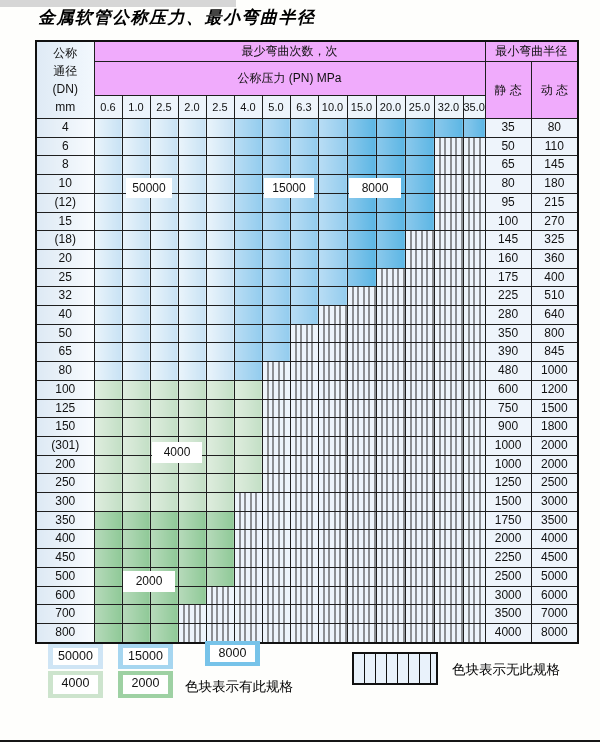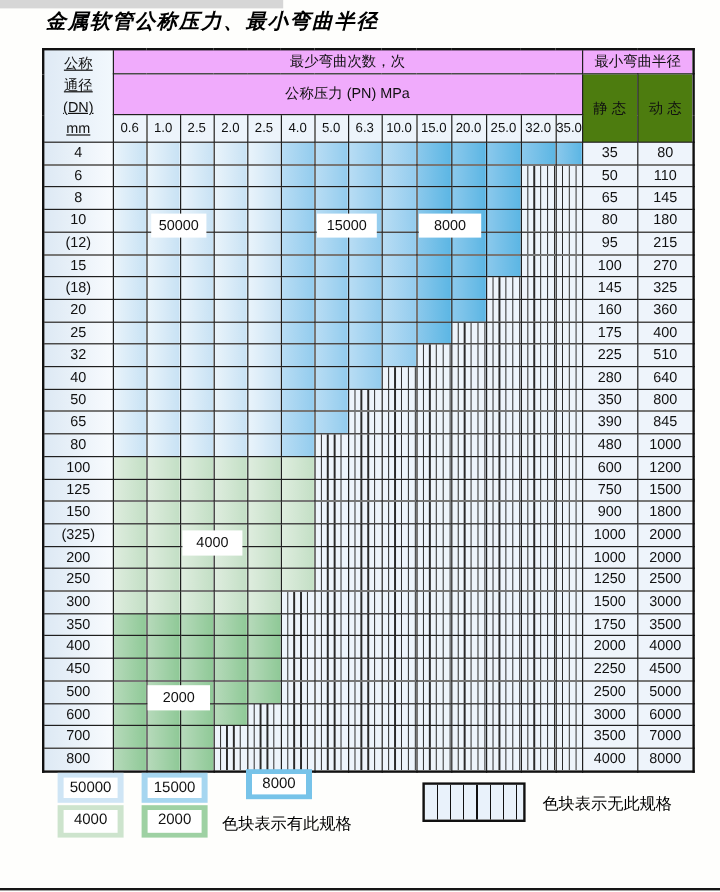--- a/index.html
+++ b/index.html
@@ -15,22 +15,22 @@
     font-weight:bold; font-style:italic; font-size:17px; letter-spacing:1.5px; color:#000;
   }
   .tblwrap { position:absolute; left:35px; top:40px; width:542px; }
   table { border-collapse:collapse; table-layout:fixed; width:542px; border:2px solid #111; }
   th,td { border:1px solid #1f1f1f; padding:0; text-align:center; overflow:hidden; }
   thead th { background:#f0abfc; font-weight:normal; font-size:12px; }
   th.hA { height:19px; }
   th.hB { height:33px;margin-left:36px; }
   th.pv { height:22px; font-size:11px; background:#edf4fb; }
   th.dnh { background:linear-gradient(90deg,#dfeaf5,#f2f8fd); vertical-align:middle; }
-  .dnh div { line-height:18px; font-size:12px;text-decoration:underline; }
-  th.sd { font-size:12px; background:#4d7c0f; }
+  .dnh div { line-height:18px; font-size:12px; }
+  th.sd { font-size:12px; background:#f0abfc; }
   tbody td { height:17.7px; font-size:12px; line-height:17.7px; }
   td.dnc { background:linear-gradient(90deg,#dde9f4,#f8fbfe); }
   td.val { background:#eef4fb; }
   .c-b1 { background:linear-gradient(90deg,#eaf4fb,#c8e2f4); }
   .c-b2 { background:linear-gradient(90deg,#b9ddf4,#93ccee); }
   .c-b3 { background:linear-gradient(90deg,#8cc9ec,#5cb6e4); }
   .c-g1 { background:linear-gradient(90deg,#dfeddf,#c3dfc5); }
   .c-g2 { background:linear-gradient(90deg,#b7dabb,#8fc997); }
   .c-hx { background:repeating-linear-gradient(90deg,#edf4fb 0 4.6px,#2a2a2a 4.6px 5.6px); }
   .ol {
@@ -446,21 +446,21 @@
           <td class="c-hx"></td>
           <td class="c-hx"></td>
           <td class="c-hx"></td>
           <td class="c-hx"></td>
           <td class="c-hx"></td>
           <td class="c-hx"></td>
           <td class="val">900</td>
           <td class="val">1800</td>
         </tr>
         <tr>
-          <td class="dnc">(325)</td>
+          <td class="dnc">(301)</td>
           <td class="c-g1"></td>
           <td class="c-g1"></td>
           <td class="c-g1"></td>
           <td class="c-g1"></td>
           <td class="c-g1"></td>
           <td class="c-g1"></td>
           <td class="c-hx"></td>
           <td class="c-hx"></td>
           <td class="c-hx"></td>
           <td class="c-hx"></td>

